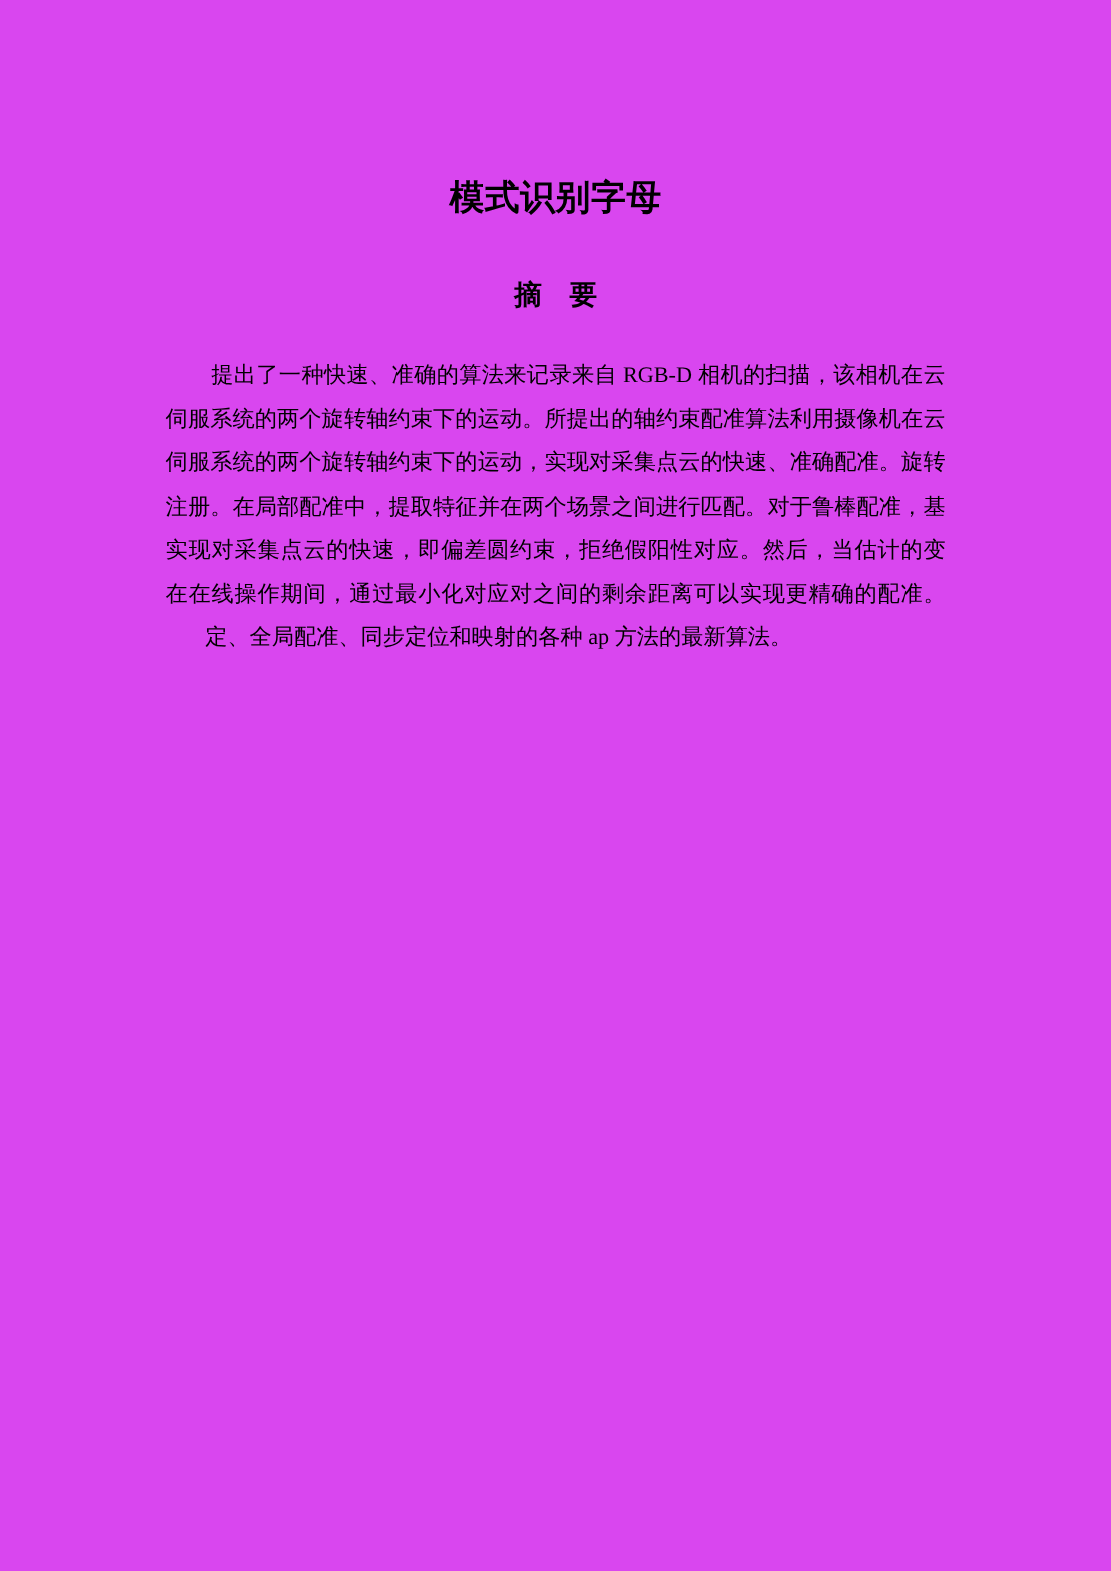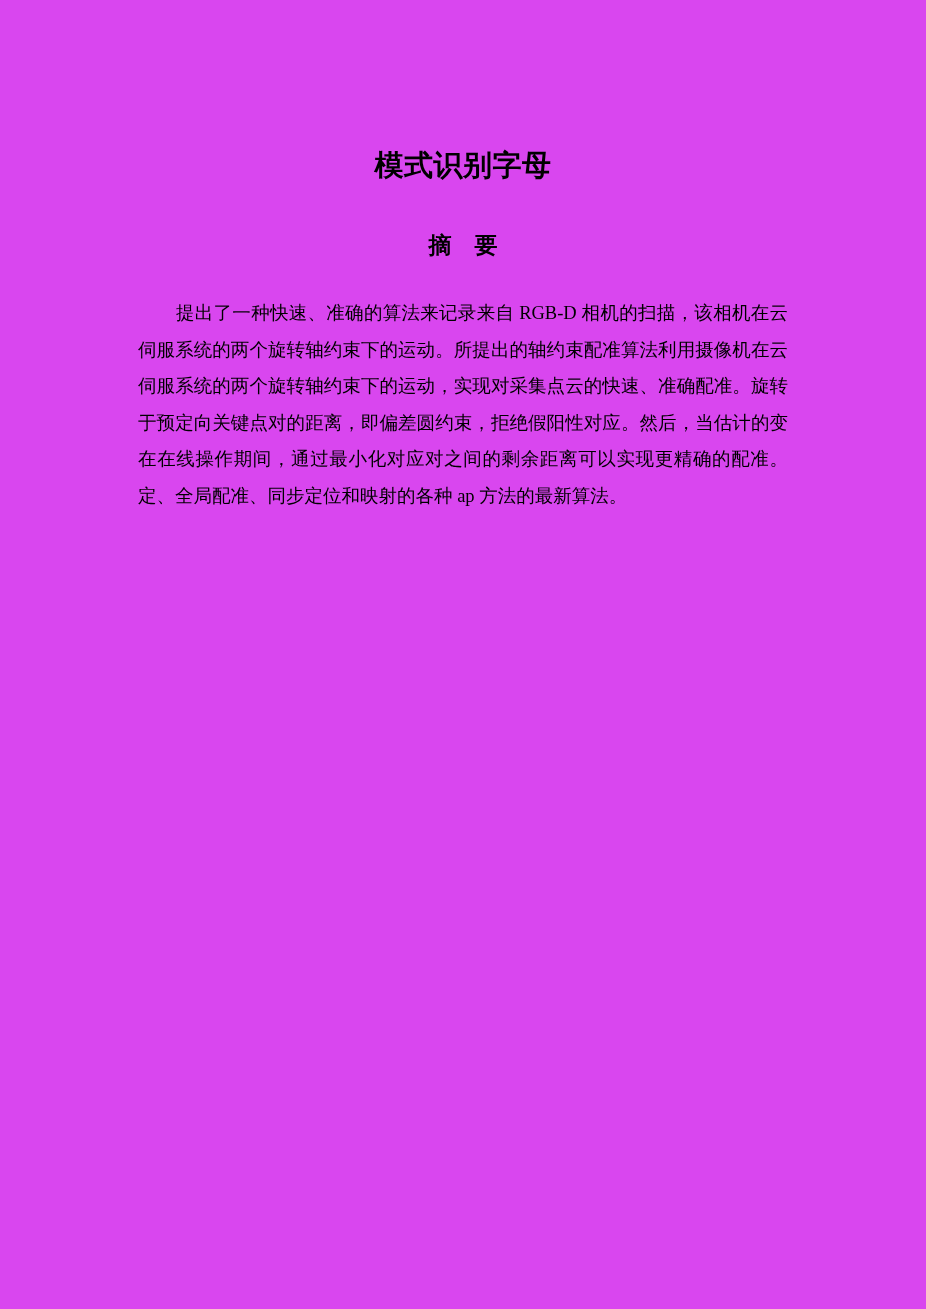--- a/index.html
+++ b/index.html
@@ -53,33 +53,35 @@
     text-align-last: justify;
     height: 36.5px;
     overflow: hidden;
   }
   .abstract .line.first {
     text-indent: 38px;
   }
   .abstract .line.last {
     text-align: center;
     text-align-last: left;
+    margin-left: 33px;
   }
 </style>
 </head>
 <body>
 
 <div class="page">
 
   <div class="doc-title">模式识别字母</div>
 
   <div class="abstract-heading">摘　要</div>
 
   <div class="abstract">
     <div class="line first">提出了一种快速、准确的算法来记录来自 RGB-D 相机的扫描，该相机在云台</div>
     <div class="line">伺服系统的两个旋转轴约束下的运动。所提出的轴约束配准算法利用摄像机在云台</div>
     <div class="line">伺服系统的两个旋转轴约束下的运动，实现对采集点云的快速、准确配准。旋转</div>
-    <div class="line">于预定向关键点对的距离，即偏差圆约束，拒绝假阳性对应。然后，当估计的变</div>
+    <div class="line">注册。在局部配准中，提取特征并在两个场景之间进行匹配。对于鲁棒配准，基</div>
+    <div class="line">实现对采集点云的快速，即偏差圆约束，拒绝假阳性对应。然后，当估计的变</div>
     <div class="line">在在线操作期间，通过最小化对应对之间的剩余距离可以实现更精确的配准。</div>
     <div class="line last">定、全局配准、同步定位和映射的各种 ap 方法的最新算法。</div>
   </div>
 
 </div>
 
 </body></html>

